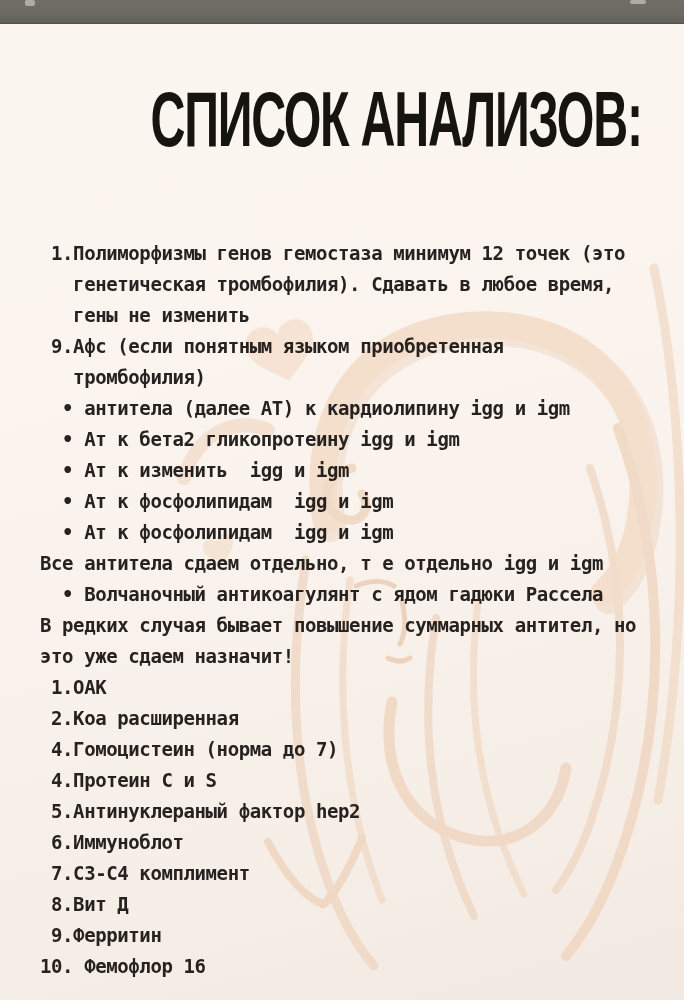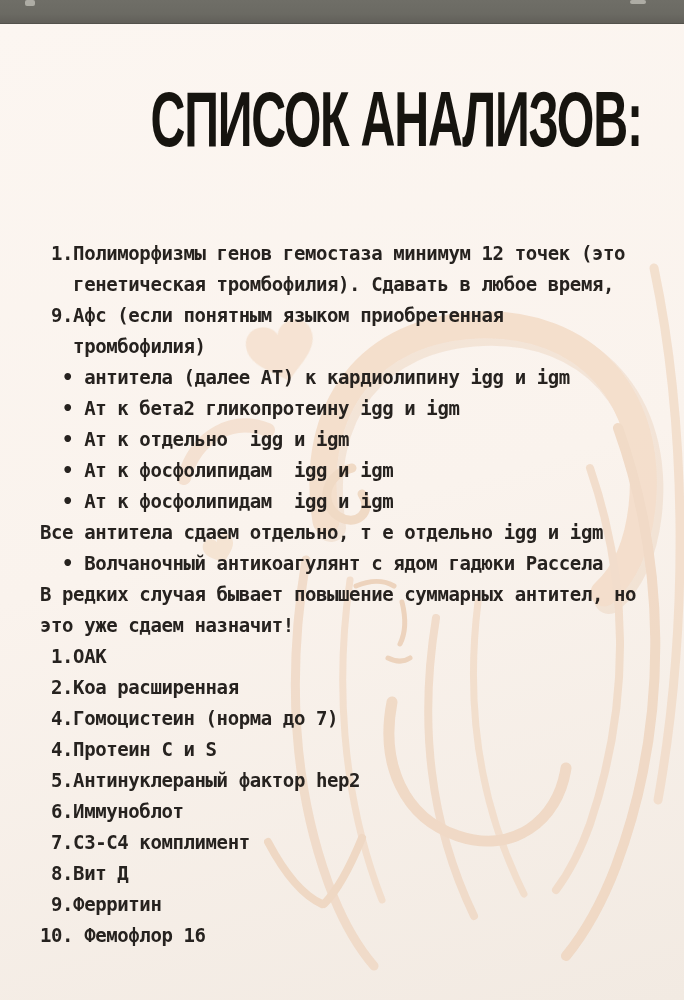--- a/index.html
+++ b/index.html
@@ -135,25 +135,26 @@
         <path d="M268 819 C286 853 304 873 322 881" stroke="#edd2ba" stroke-width="8"></path>
         <path d="M362 815 C348 849 336 869 324 881" stroke="#edd2ba" stroke-width="8"></path>
       </g>
     </svg>
 
     <h1 class="title"><span class="condense">СПИСОК АНАЛИЗОВ:</span></h1>
 
     <div class="list">
         <div class="line"> 1.Полиморфизмы генов гемостаза минимум 12 точек (это</div>
         <div class="line">   генетическая тромбофилия). Сдавать в любое время,</div>
+        <div class="line">   гены не изменить</div>
         <div class="line"> 9.Афс (если понятным языком приобретенная</div>
         <div class="line">   тромбофилия)</div>
         <div class="line">  • антитела (далее АТ) к кардиолипину igg и igm</div>
         <div class="line">  • Ат к бета2 гликопротеину igg и igm</div>
-        <div class="line">  • Ат к отдельно  igg и igm</div>
+        <div class="line">  • Ат к изменить  igg и igm</div>
         <div class="line">  • Ат к фосфолипидам  igg и igm</div>
         <div class="line">  • Ат к фосфолипидам  igg и igm</div>
         <div class="line">Все антитела сдаем отдельно, т е отдельно igg и igm</div>
         <div class="line">  • Волчаночный антикоагулянт с ядом гадюки Рассела</div>
         <div class="line">В редких случая бывает повышение суммарных антител, но</div>
         <div class="line">это уже сдаем назначит!</div>
         <div class="line"> 1.ОАК</div>
         <div class="line"> 2.Коа расширенная</div>
         <div class="line"> 4.Гомоцистеин (норма до 7)</div>
         <div class="line"> 4.Протеин C и S</div>

